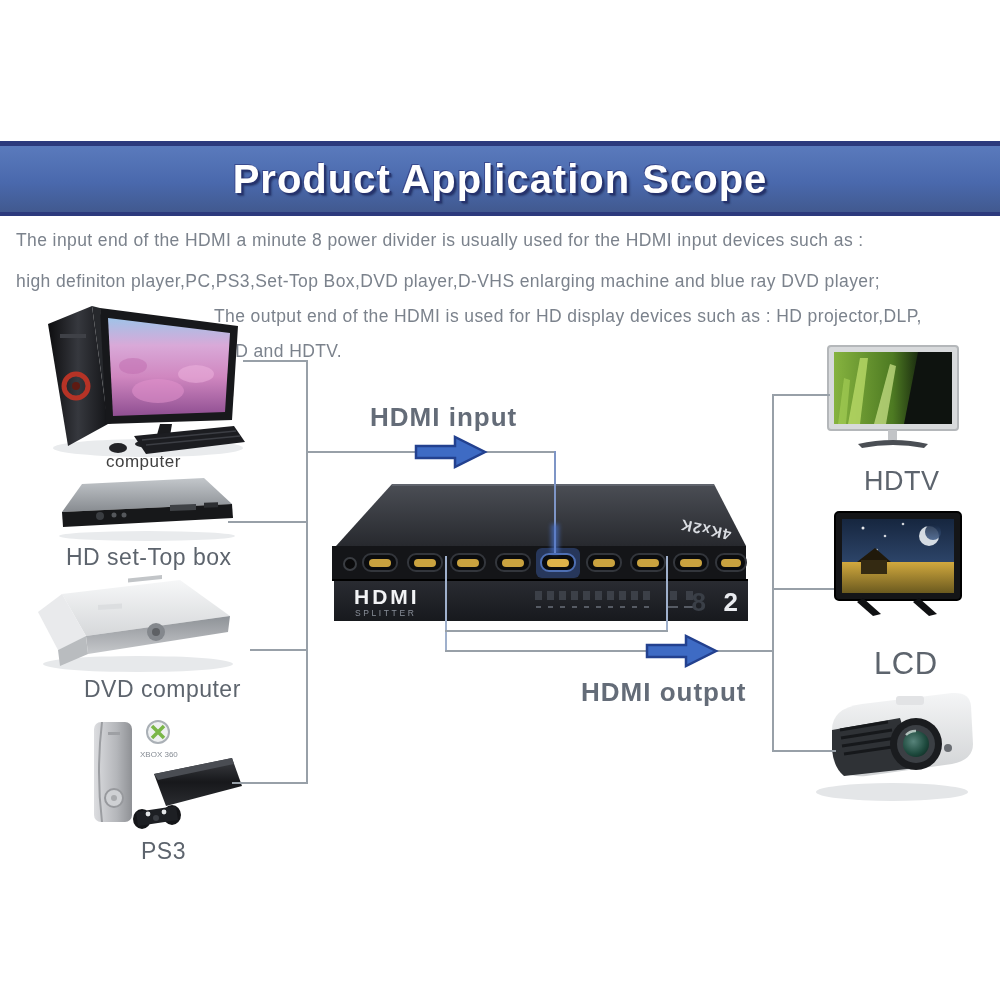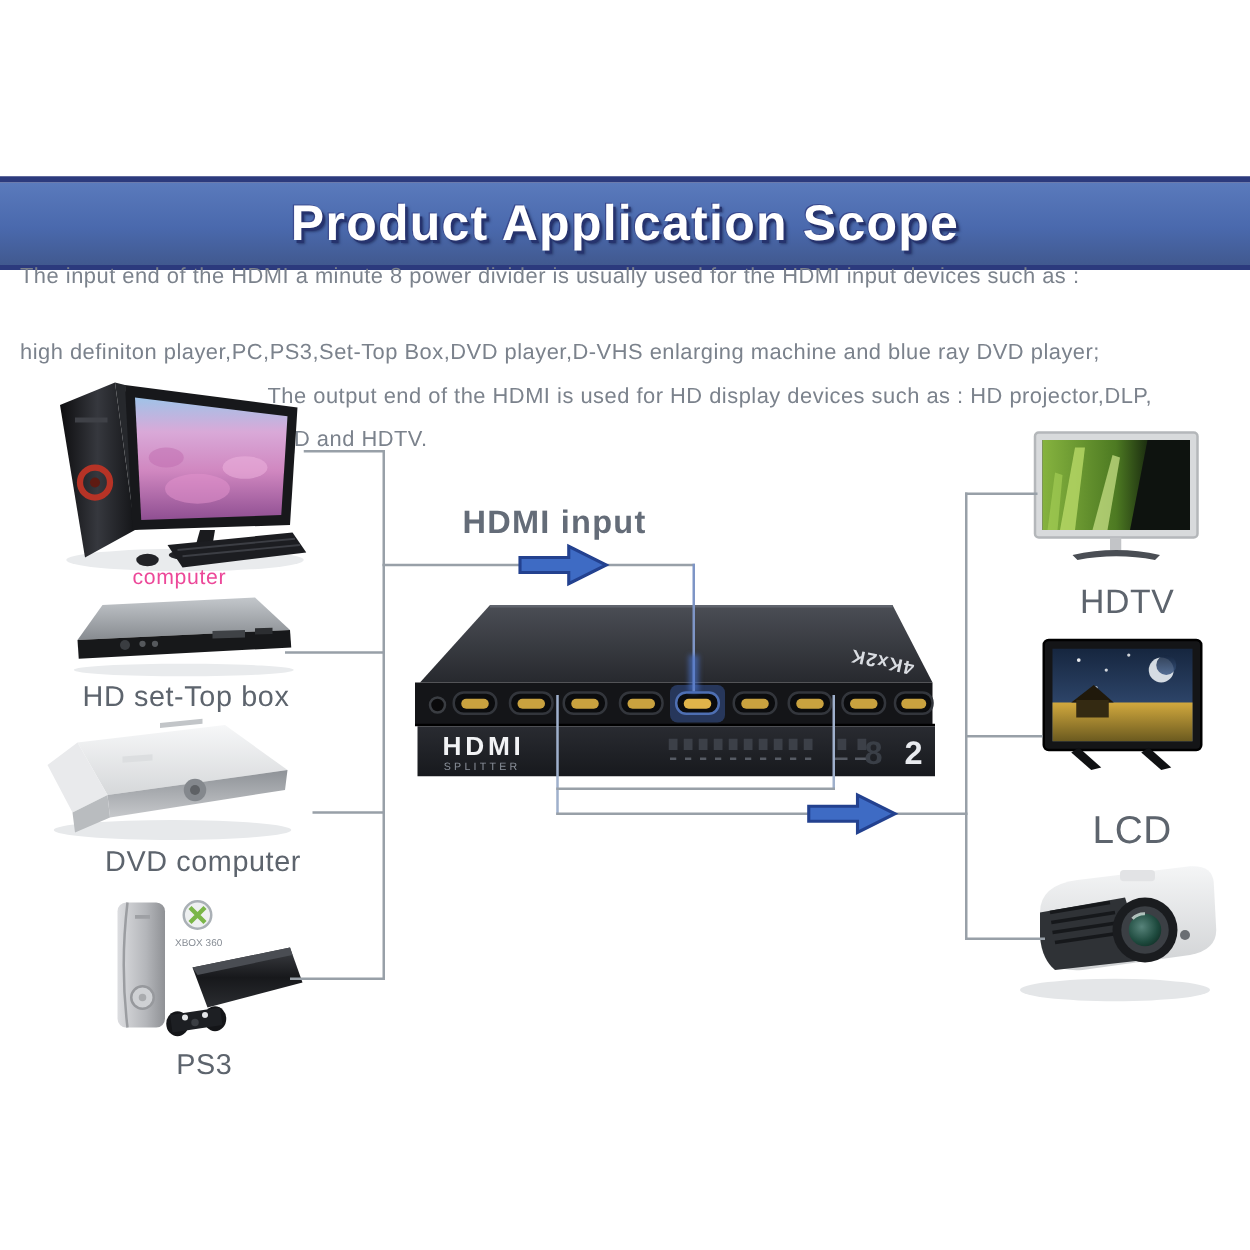--- a/index.html
+++ b/index.html
@@ -7,34 +7,34 @@
   .stage{position:absolute;left:0;top:0;width:1000px;height:1000px;padding-left:24px;}
   
   .banner{position:absolute;left:0;top:141px;width:1000px;height:66px;
     background:linear-gradient(#5a7abc,#4a69ad 55%,#41598f);
     border-top:5px solid #2c3a7d;border-bottom:4px solid #2c3a7d;
     display:flex;align-items:center;justify-content:center;}
   .banner h1{margin:0;font-size:40px;font-weight:bold;color:#ffffff;letter-spacing:1px;
     text-shadow:2px 2px 0 #26336e,3px 3px 2px rgba(20,30,70,.55),-1px -1px 0 #3a4a8e;}
   
   .desc{position:absolute;color:#7b828c;font-size:17.5px;letter-spacing:.4px;white-space:nowrap;}
-  .d1{left:16px;top:210px;}
+  .d1{left:16px;top:230px;}
   .d2{left:16px;top:271px;}
   .d3{left:214px;top:306px;}
   .d4{left:212px;top:341px;}
   
   .hline,.vline{position:absolute;background:#98a0a8;}
   .hline{height:2px;} .vline{width:2px;}
   .blue-drop{background:#7e95c6;}
   .stub{background:#9fb0cc;}
   
   .flow-label{position:absolute;font-size:26px;font-weight:bold;color:#646c78;letter-spacing:1px;}
   
   .dev-label{position:absolute;color:#5d646d;font-size:23px;letter-spacing:.5px;}
-  .small-label{font-size:17px;color:#ec4899;}
+  .small-label{font-size:17px;color:#404040;}
   .svgbox{position:absolute;}
   .xbox-text{font-size:8px;fill:#868c94;}
 </style>
 </head>
 <body>
 
 <div class="stage">
 
   <div class="banner">
     <h1>Product Application Scope</h1>
@@ -343,14 +343,15 @@
   <div class="hline" style="left:772px;top:750px;width:64px;"></div>
 
   <svg class="svgbox" style="left:413px;top:434px;" width="76" height="36" viewBox="0 0 76 36">
     <polygon points="3,12 42,12 42,3 72,18 42,33 42,24 3,24" fill="#3e6bc4" stroke="#23418f" stroke-width="2.5"></polygon>
   </svg>
   <svg class="svgbox" style="left:644px;top:633px;" width="76" height="36" viewBox="0 0 76 36">
     <polygon points="3,12 42,12 42,3 72,18 42,33 42,24 3,24" fill="#3e6bc4" stroke="#23418f" stroke-width="2.5"></polygon>
   </svg>
 
   <div class="flow-label" style="left:370px;top:402px;">HDMI input</div>
+  <div class="flow-label" style="left:581px;top:677px;">HDMI output</div>
 
 </div>
 
 </body></html>

